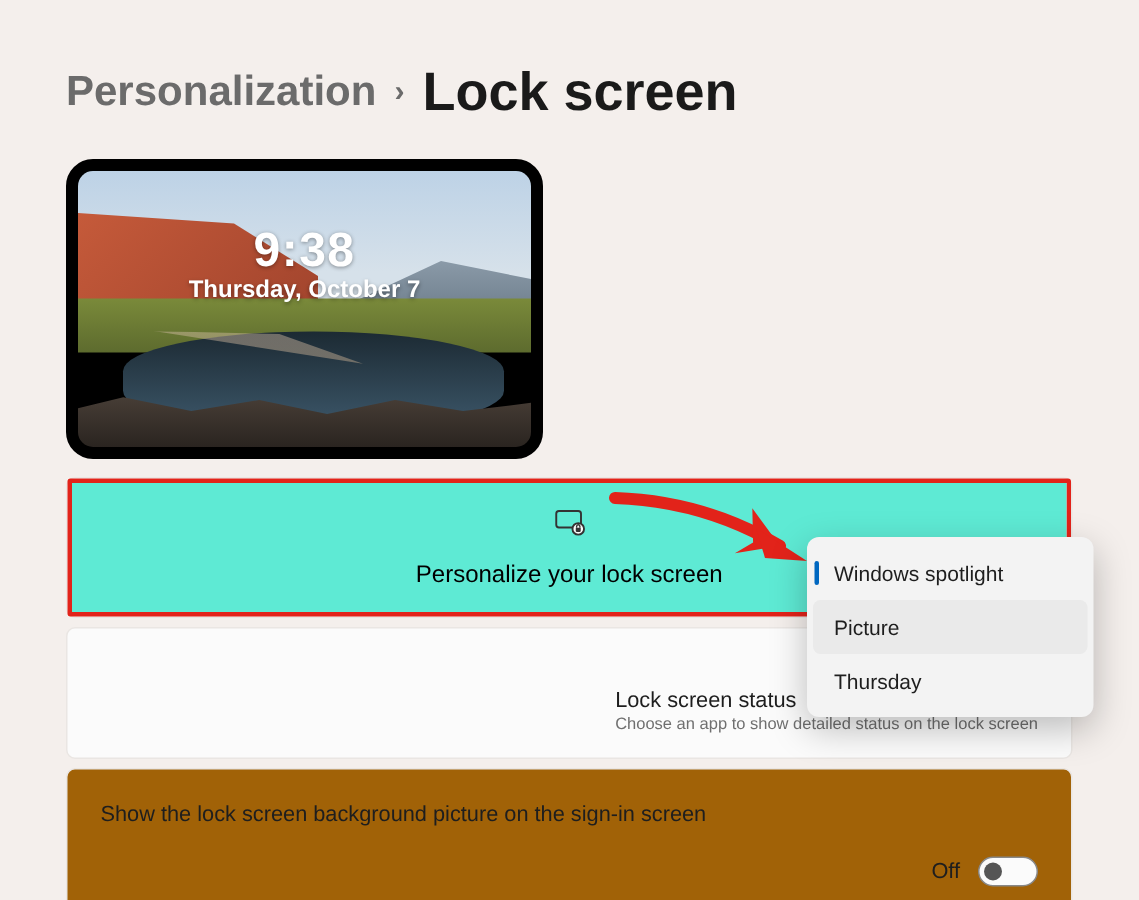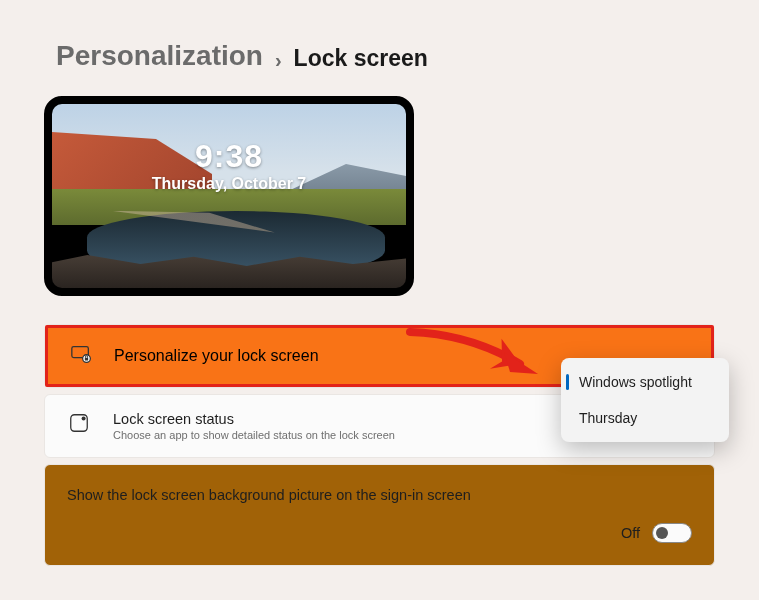--- a/index.html
+++ b/index.html
@@ -9,49 +9,48 @@
     height: 600px;
     overflow: hidden;
     position: relative;
     padding: 0;
   }
   .container {
     padding: 40px 44px 0 44px;
   }
   .breadcrumb {
     display: flex;
-    align-items: flex-end;
+    align-items: center;
     gap: 12px;
     margin-bottom: 24px;
-    margin-left: 12px;
   }
   .breadcrumb .parent {
     color: #6b6b6b;
     font-size: 28px;
     font-weight: 600;
   }
   .breadcrumb .chev {
     color: #6b6b6b;
     font-size: 20px;
     font-weight: 600;
   }
   .breadcrumb .current {
     color: #1a1a1a;
-    font-size: 23px;
+    font-size: 36px;
     font-weight: 600;
   }
 
   .preview {
-    width: 370px;
+    width: 318px;
     height: 200px;
     border-radius: 18px;
     border: 8px solid #000;
     position: relative;
     overflow: hidden;
-    margin-bottom: 28px;
+    margin-bottom: 12px;
     background: #000;
   }
   .preview .sky {
     position: absolute; left:0; right:0; top:0; height: 52%;
     background: linear-gradient(180deg,#bdd2e6 0%,#d6e1ea 70%);
   }
   .preview .mtn-left {
     position:absolute; left:0; top:28px; width:160px; height:70px;
     background: linear-gradient(135deg,#c55a3a,#a1442d);
     clip-path: polygon(0 0, 65% 10%, 100% 60%, 100% 100%, 0 100%);
@@ -88,44 +87,45 @@
   }
   .preview .time { font-size:32px; font-weight:600; letter-spacing:1px;}
   .preview .date { font-size:16px; font-weight:600; }
 
   .card {
     background: #fbfbfb;
     border: 1px solid #eae6e3;
     border-radius: 6px;
     padding: 16px 22px;
     display: flex;
-    align-items: flex-start;
-    gap: 22px;
+    align-items: flex-end;
     margin-bottom: 6px;
     position: relative;
+    flex-direction: column;
   }
   .card .icon-box {
     width: 24px; height:24px;
     display:flex; align-items:center; justify-content:center;
     flex-shrink:0;
   }
   .card .text-col { flex:1; }
   .card .title { color:#1e1e1e; font-size:14.5px; }
   .card .sub   { color:#6f6f6f; font-size:11px; margin-top:2px;}
 
   .red-box {
     border: 3.5px solid #e2231a;
     border-radius:2px;
   }
   .red-box .inner-card{
-    background:#f97316;
+    background:#5eead4;
     padding:15px 22px;
     display:flex;
     align-items:center;
-    gap:22px;
+    gap:11px;
+    flex-direction:column;
   }
   .bordered-wrap{
     background:#fbfbfb;
     border:1px solid #eae6e3;
     border-radius:6px;
     margin-bottom:6px;
   }
 
   .signin-card {
     background:#a16207;
@@ -152,21 +152,21 @@
     left:3px; top:3px;
     width:12px; height:12px;
     background:#555;
     border-radius:50%;
   }
 
   .dropdown {
     position: absolute;
     right: 30px;
     top: 358px;
-    width: 168px;
+    width: 191px;
     background: #f3f3f3;
     border-radius: 8px;
     box-shadow: 0 8px 24px rgba(0,0,0,.25);
     padding: 6px 4px;
     z-index: 20;
   }
   .dropdown .opt {
     padding: 10px 14px 10px 14px;
     font-size: 14px;
     color: #1e1e1e;
@@ -259,14 +259,15 @@
 </div>
 
 <svg class="arrow" width="160" height="80" viewBox="0 0 160 80">
   <path d="M10 10 Q 70 12 120 42" stroke="#e2231a" stroke-width="8" fill="none" stroke-linecap="round"></path>
   <polygon points="120,42 96,22 102,44 92,54" fill="#e2231a" transform="rotate(14 120 42)"></polygon>
   <polygon points="138,52 104,30 110,50" fill="#e2231a"></polygon>
 </svg>
 
 <div class="dropdown">
   <div class="opt selected">Windows spotlight</div>
+  <div class="opt hovered">Picture</div>
   <div class="opt">Thursday</div>
 </div>
 
 </body></html>

